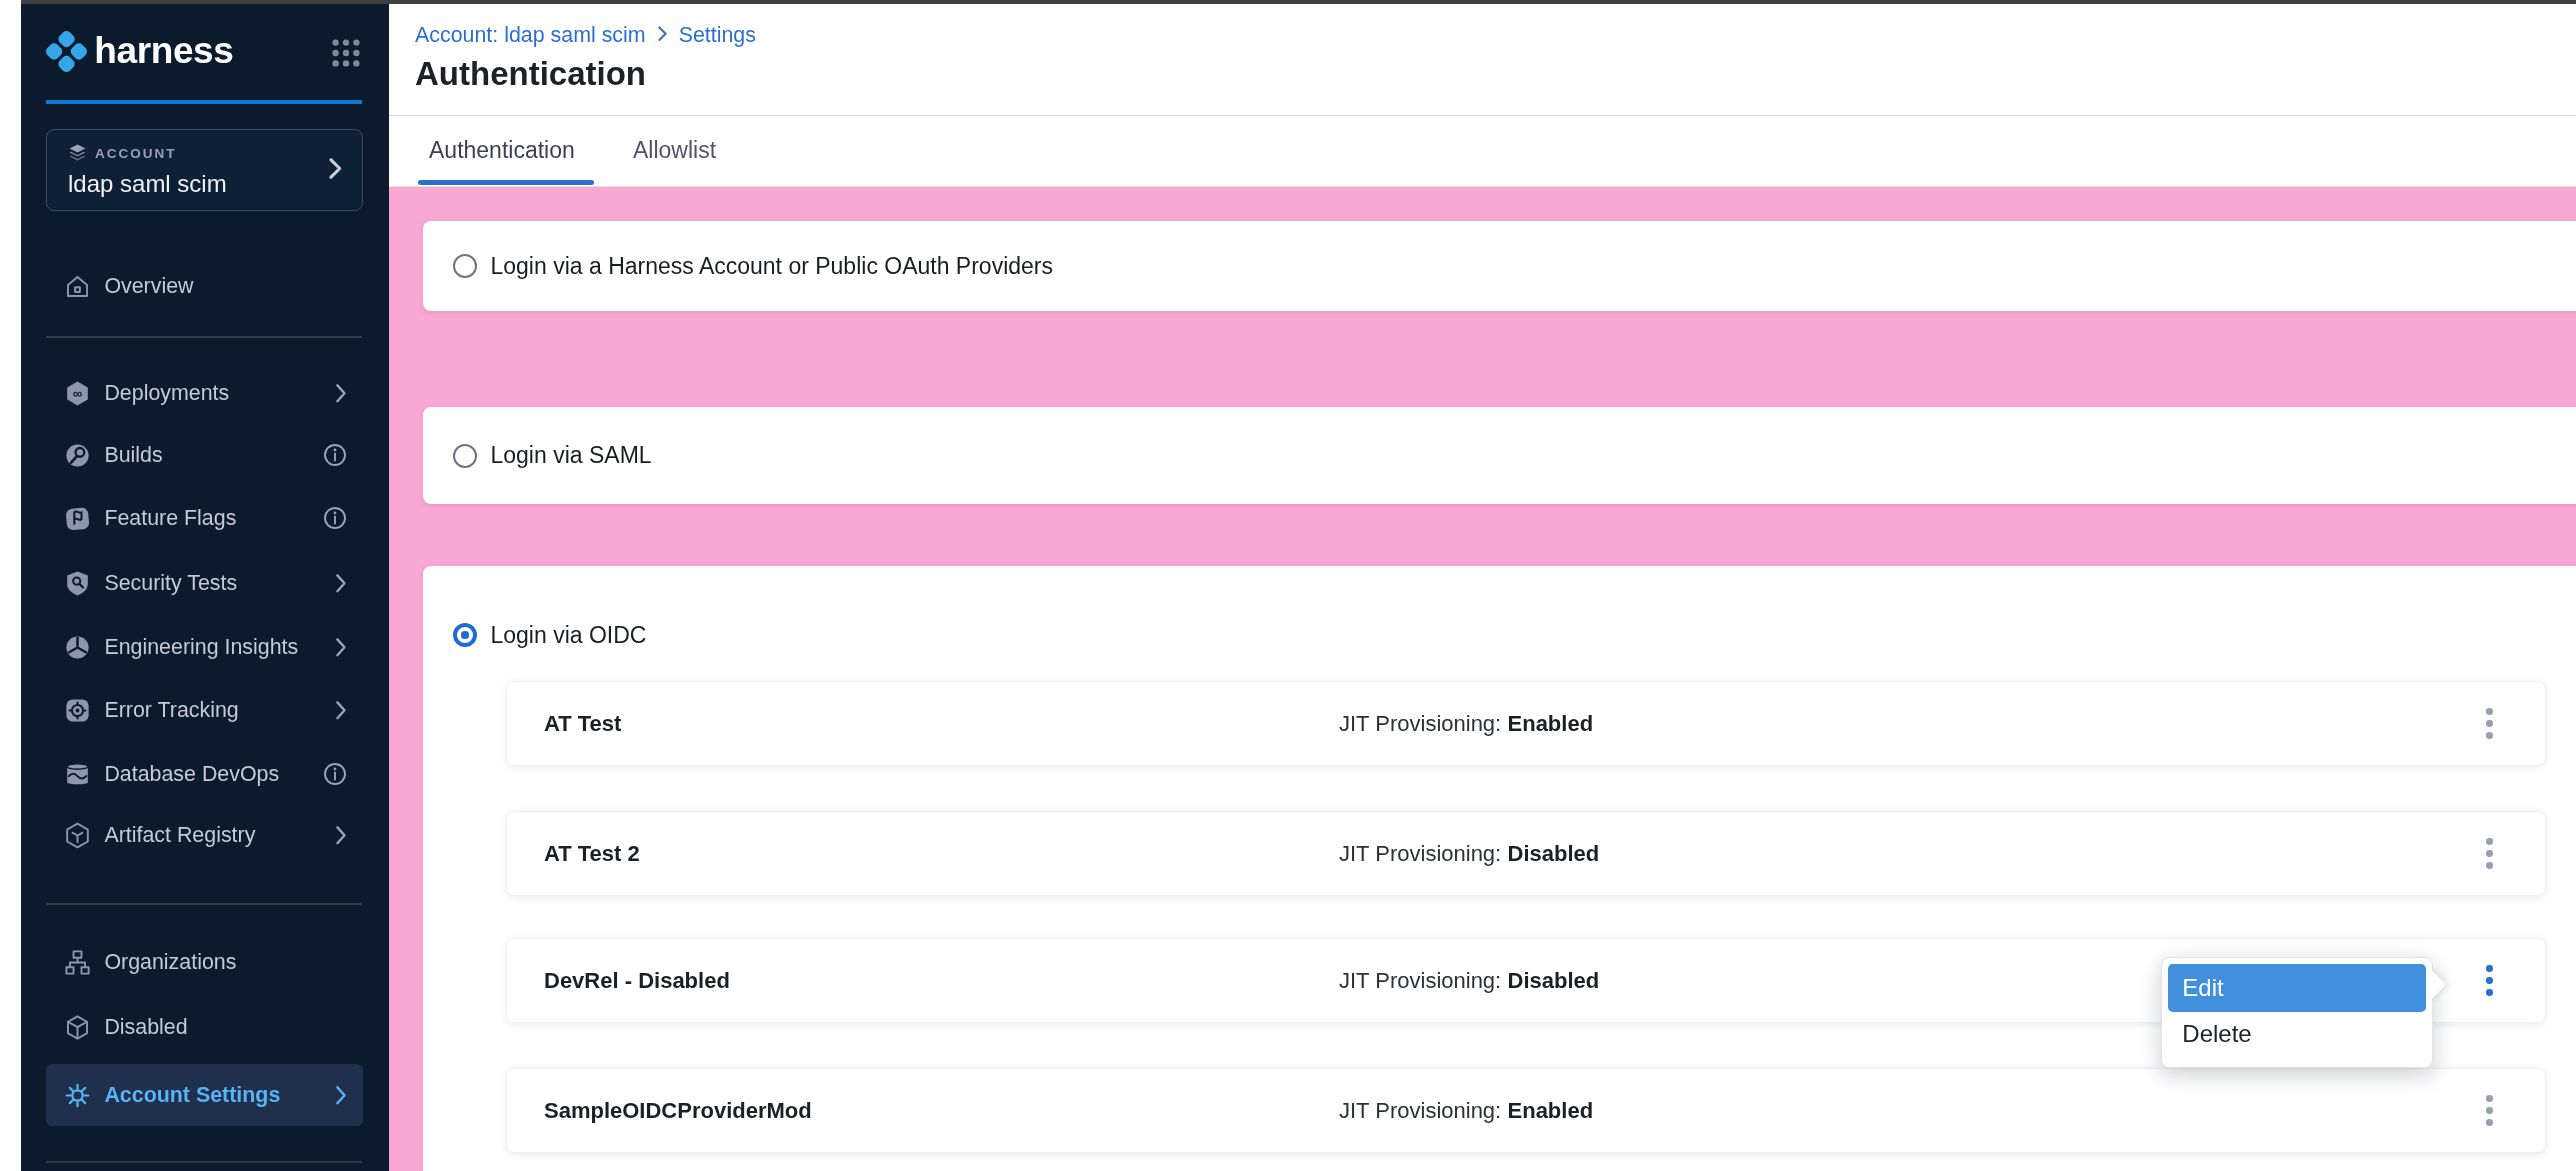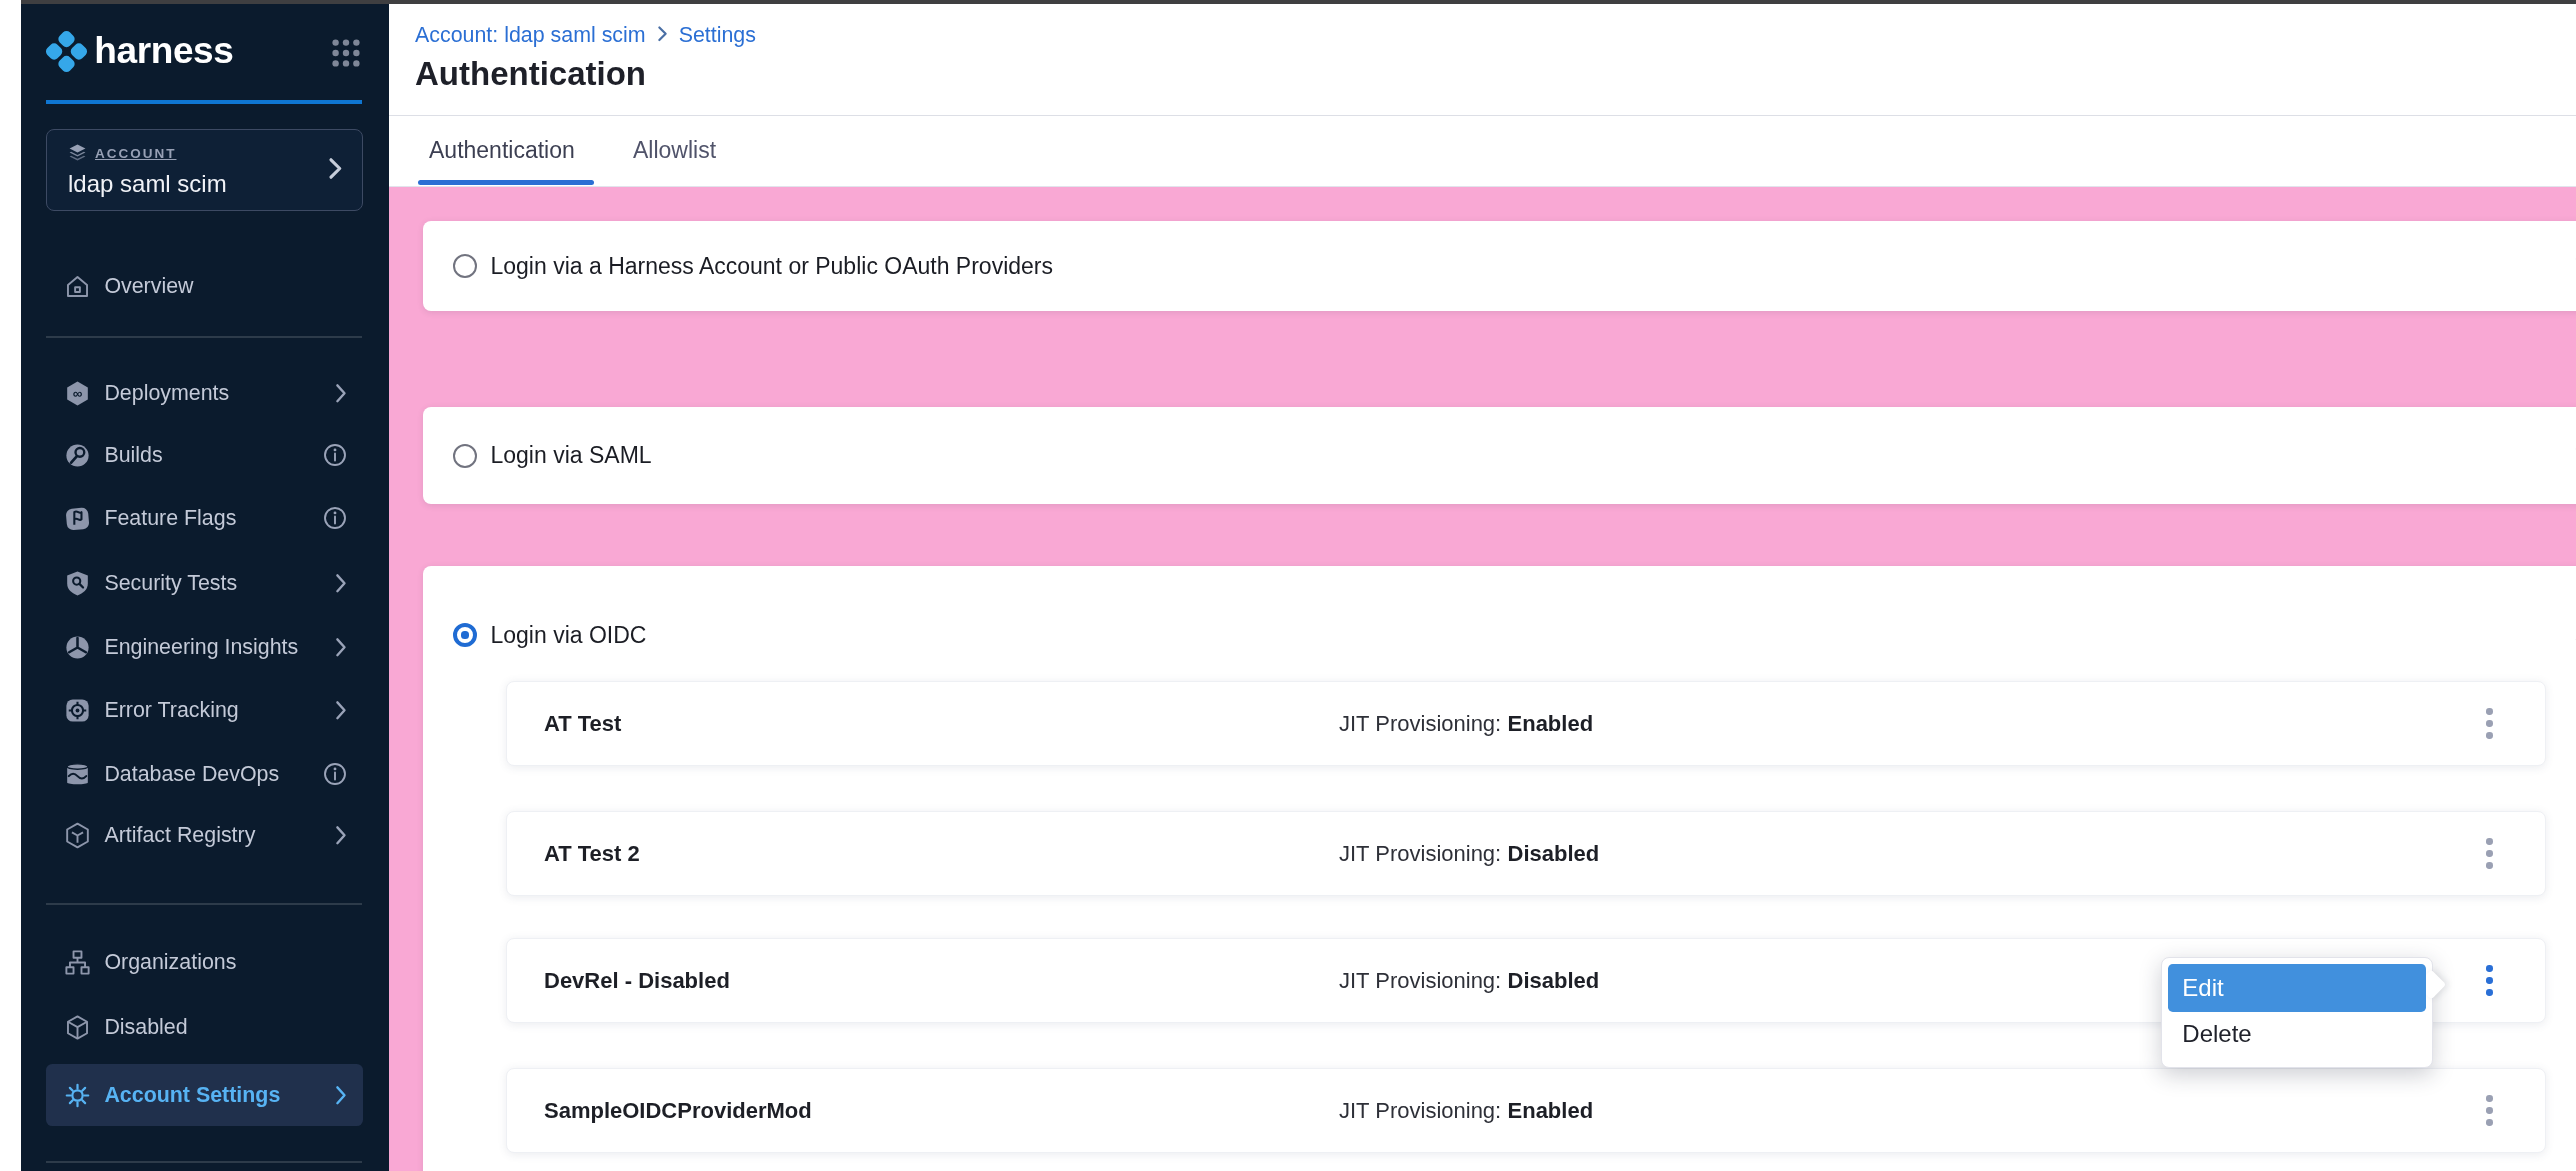--- a/index.html
+++ b/index.html
@@ -12,21 +12,21 @@
   #sidebar{position:absolute;left:0;top:0;width:368px;height:1171px;background:#0b1b2d;z-index:5;}
   .logo-row{position:absolute;left:24px;top:17.5px;width:321px;height:67px;display:flex;align-items:center;}
   .logo-mark{width:43px;height:43px;flex:0 0 auto;}
   .logo-text{margin-left:6.3px;color:#ffffff;font-size:37px;font-weight:700;letter-spacing:-0.4px;}
   .apps-btn{position:absolute;right:27px;top:37px;width:32px;height:32px;background:none;border:none;padding:0;cursor:pointer;}
   .logo-underline{position:absolute;left:25.4px;top:100px;width:316px;height:4px;background:#0f76d2;}
 
   .account-box{position:absolute;left:25.4px;top:129px;width:317px;height:82px;box-sizing:border-box;
     background:#0e2036;border:1.6px solid #3d4a63;border-radius:8px;padding:12.7px 16px 0 20.6px;cursor:pointer;}
   .account-line1{display:flex;align-items:center;gap:8px;}
-  .account-label{color:#97a0b5;font-size:13.5px;font-weight:700;letter-spacing:2px;text-decoration:underline;}
+  .account-label{color:#97a0b5;font-size:13.5px;font-weight:700;letter-spacing:2px;}
   .account-name{margin-top:5.6px;color:#f0f2f7;font-size:24px;}
   .account-caret{position:absolute;right:17.5px;top:25.4px;}
 
   .nav-item{position:absolute;left:25.4px;width:317px;height:44px;display:flex;align-items:center;
     padding-left:17.5px;box-sizing:border-box;cursor:pointer;border-radius:6.3px;}
   .nav-icon{width:27px;height:27px;flex:0 0 auto;display:flex;align-items:center;justify-content:center;}
   .nav-label{margin-left:13.5px;color:#c4cad8;font-size:21.4px;}
   .nav-trail{margin-left:auto;margin-right:16px;display:flex;align-items:center;}
   .nav-item.active{background:#20304c;height:62px;}
   .nav-item.active .nav-label{color:#57b3f3;font-weight:600;}

